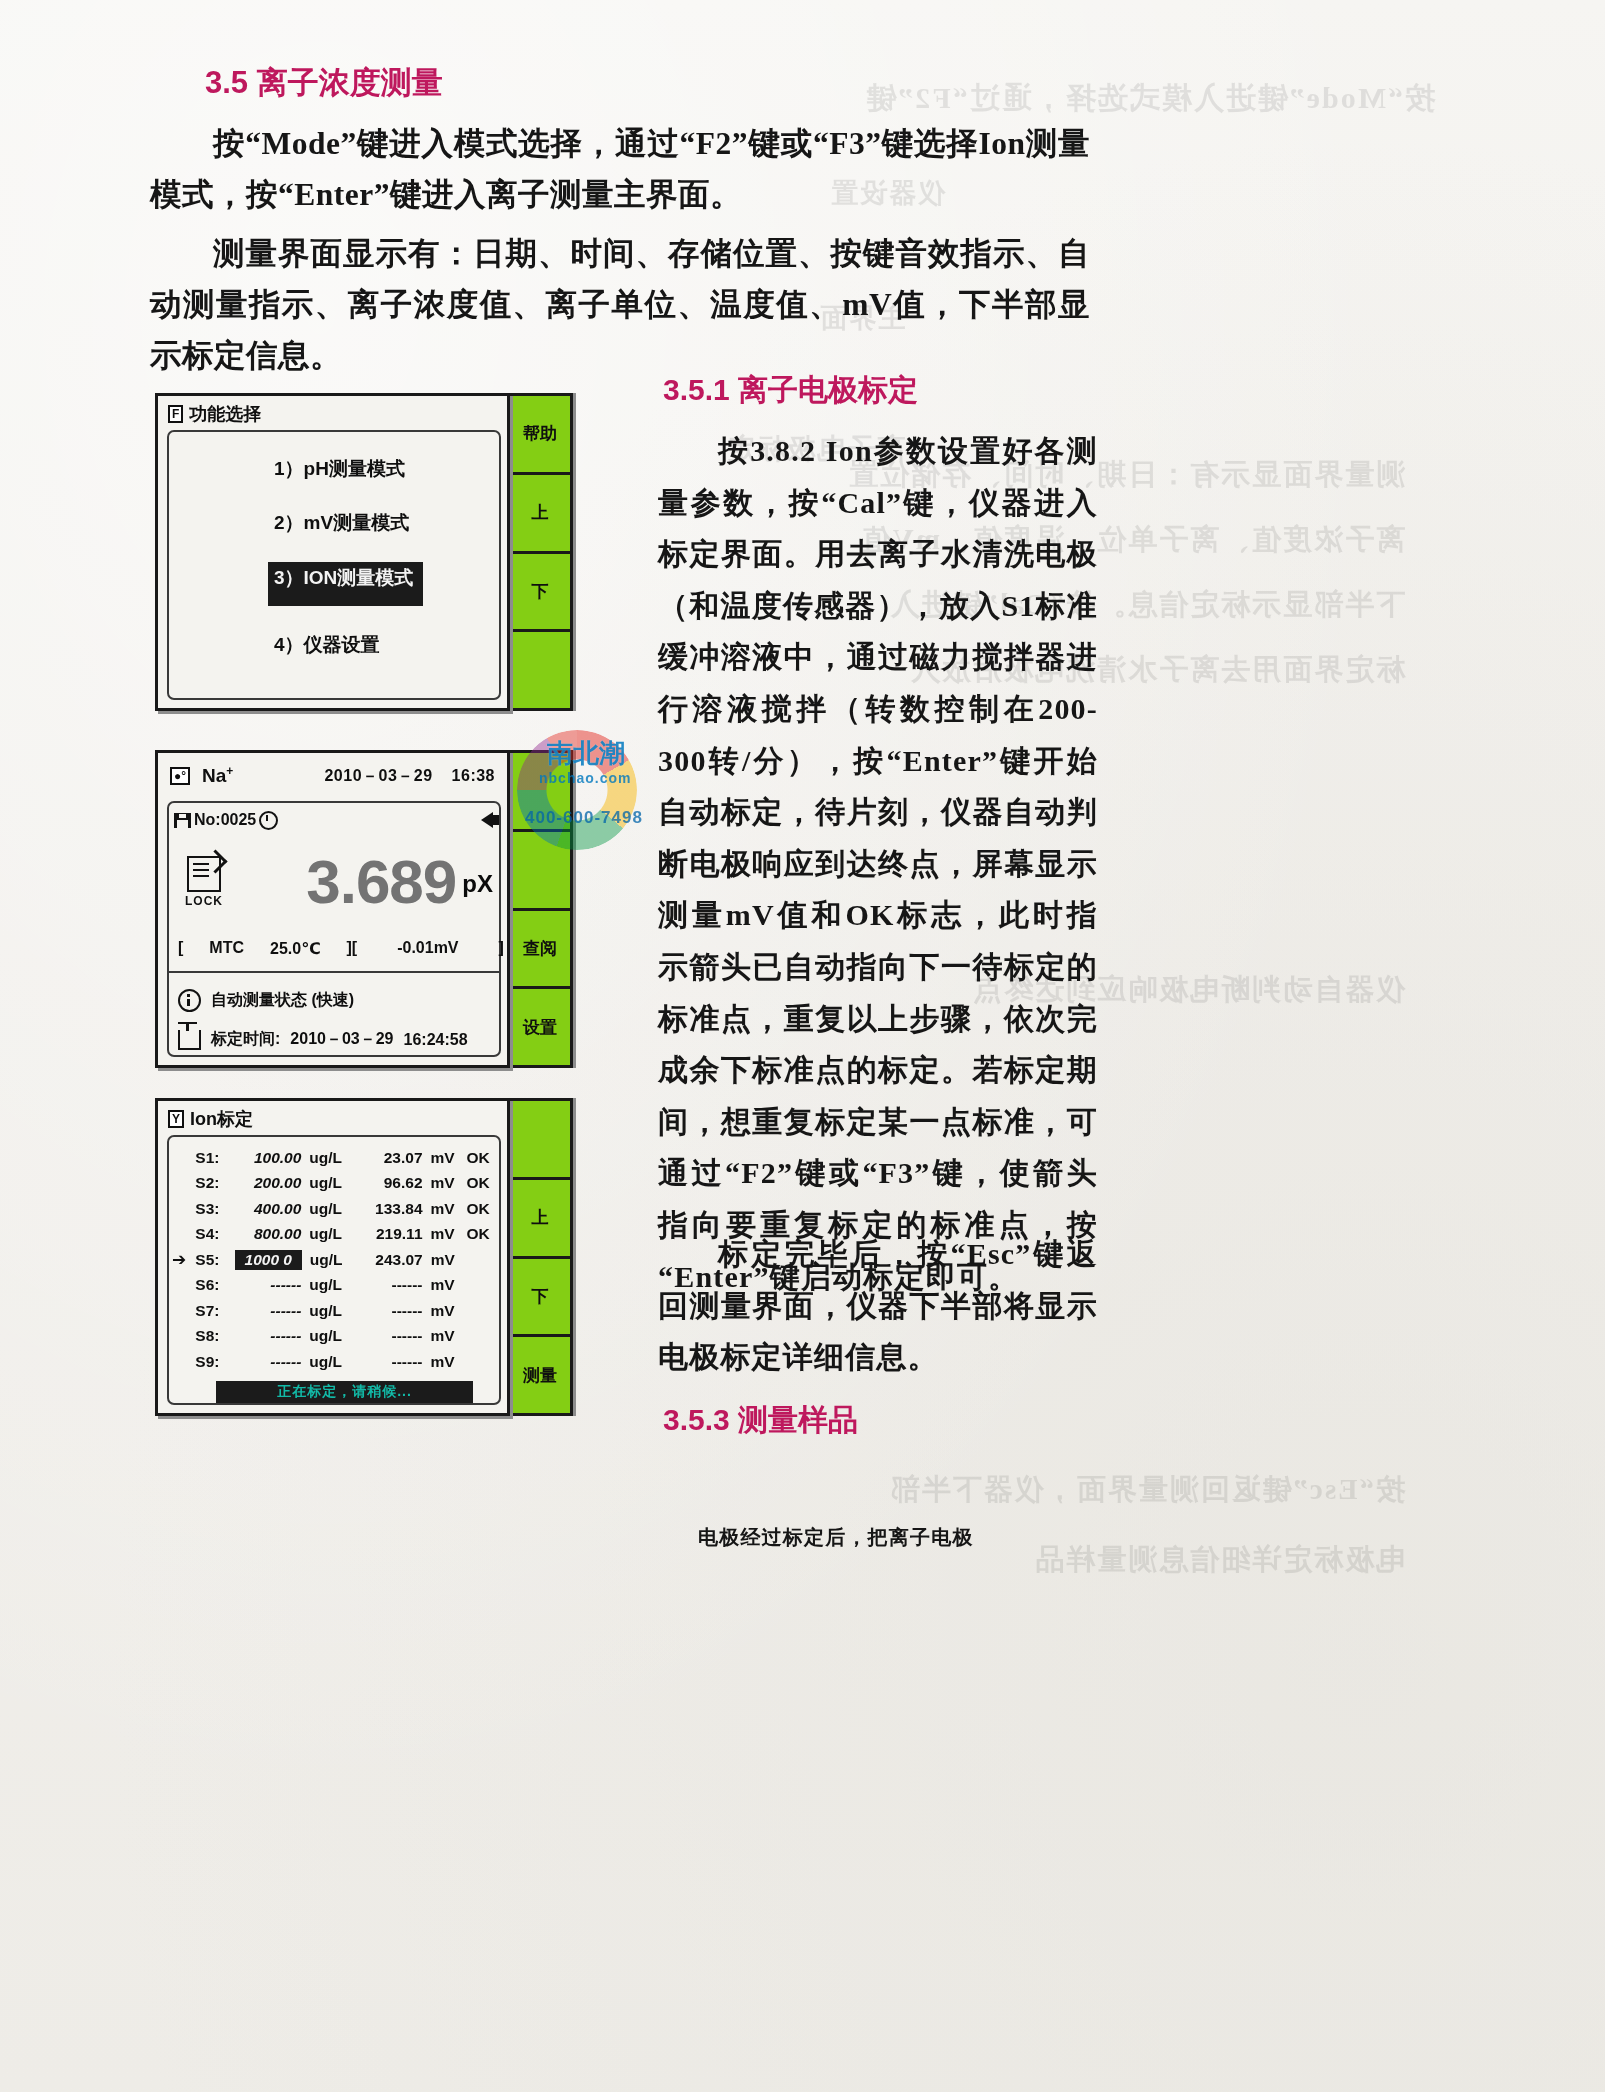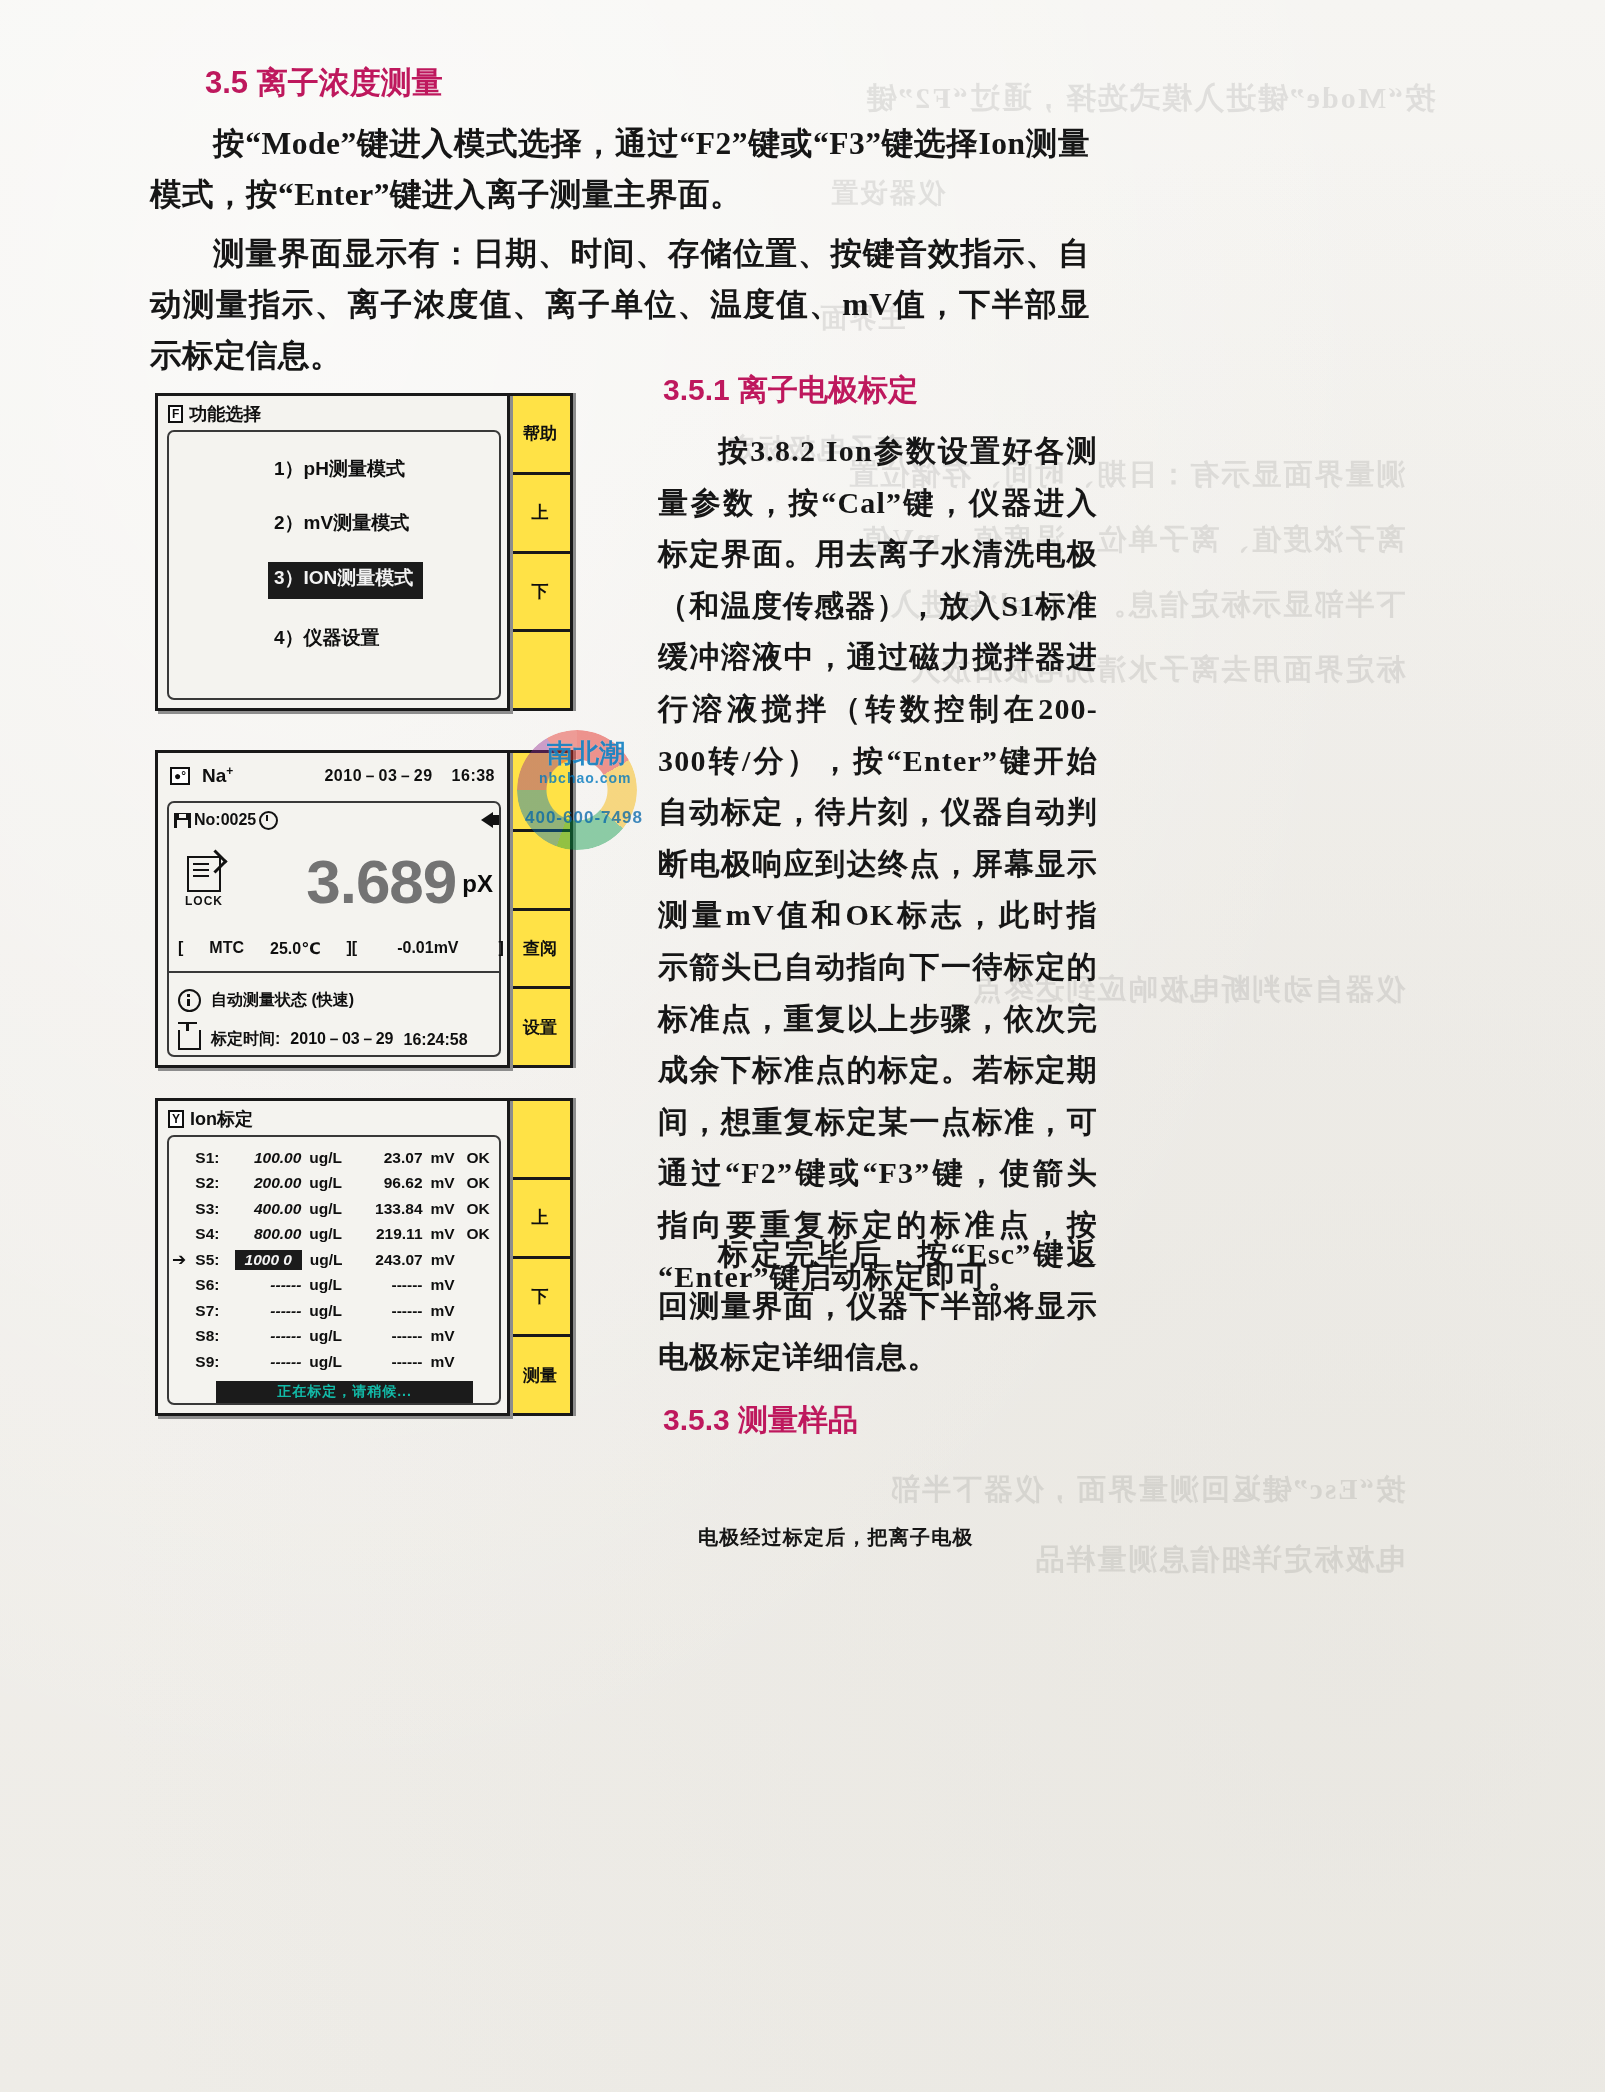--- a/index.html
+++ b/index.html
@@ -94,21 +94,21 @@
   }
   .btncol{
     width:66px;margin-left:-3px;
     display:flex;flex-direction:column;
     box-sizing:border-box;
   }
   .btn{
     flex:1;
     border:3px solid #1b1b1b;
     border-top-width:0;
-    background:#fde047;
+    background:#84cc16;
     display:flex;align-items:center;justify-content:center;
     font-family:"Liberation Sans","DejaVu Sans",sans-serif;
     font-weight:700;font-size:17px;color:#111;
     box-shadow:3px 0 0 #8d8d8d;
     box-sizing:border-box;
   }
   .btn:first-child{border-top-width:3px;}
   .btn.empty{color:transparent;}
 
   
@@ -116,21 +116,21 @@
   #dev1 .screen{width:355px;height:318px;}
   .menu{
     position:absolute;left:0;right:0;top:58px;
     display:flex;flex-direction:column;gap:24px;
     align-items:flex-start;
     padding-left:110px;
     font-family:"Liberation Sans","DejaVu Sans",sans-serif;
     font-weight:700;font-size:19px;color:#111;
   }
   .menu .mi{padding:2px 6px;white-space:nowrap;}
-  .menu .mi.sel{background:#1d1d1d;color:#f1f1f1;padding:3px 10px 8px 6px;}
+  .menu .mi.sel{background:#1d1d1d;color:#f1f1f1;padding:3px 10px 15px 6px;}
 
   
   #dev2{left:155px;top:750px;}
   #dev2 .screen{width:355px;height:318px;}
   #dev2 .inner{top:48px;}
   .topbar2{
     position:absolute;left:12px;right:12px;top:6px;height:34px;
     display:flex;align-items:center;
     font-family:"Liberation Sans","DejaVu Sans",sans-serif;
     font-weight:700;font-size:17px;color:#111;

